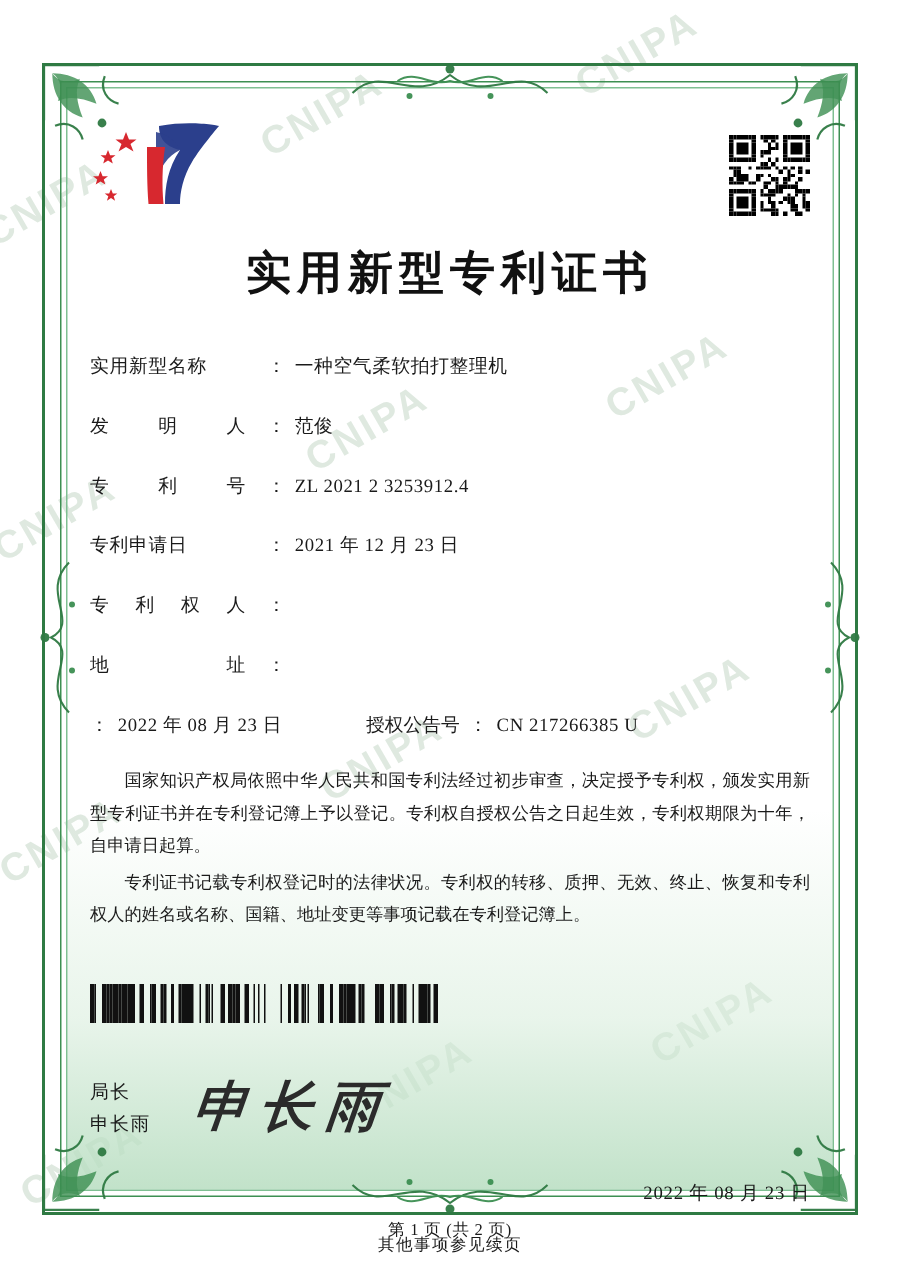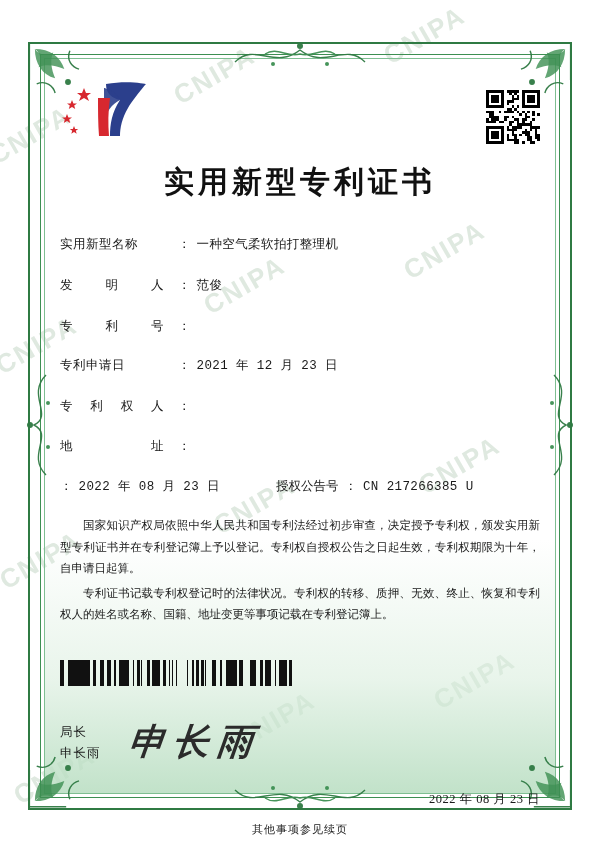--- a/index.html
+++ b/index.html
@@ -162,21 +162,21 @@
     letter-spacing: 0.5px;
   }
   .flabel.spread {
     display: flex;
     justify-content: space-between;
     width: 104px;
     flex: 0 0 104px;
     padding-right: 14px;
   }
   .fcolon { margin: 0 6px 0 0; }
-  .fvalue { letter-spacing: 0.4px; font-family: Liberation Mono, monospace; }
+  .fvalue { letter-spacing: 0.4px; }
 
   .frow.dual { justify-content: flex-start; }
   .gap-2 { display: inline-block; width: 56px; }
 
   .paragraphs {
     margin-top: 16px;
     font-size: 11.5px;
     line-height: 1.85;
     text-align: justify;
   }
@@ -833,20 +833,21 @@
         <span class="fvalue">范俊</span>
       </div>
 
       <div class="frow">
         <span class="flabel spread">
           <span>专</span>
             <span>利</span>
             <span>号</span>
         </span>
         <span class="fcolon">：</span>
+        <span class="fvalue">ZL 2021 2 3253912.4</span>
       </div>
 
       <div class="frow">
         <span class="flabel">专利申请日</span>
         <span class="fcolon">：</span>
         <span class="fvalue">2021 年 12 月 23 日</span>
       </div>
 
       <div class="frow">
         <span class="flabel spread">
@@ -1004,16 +1005,17 @@
 
     <div class="sigrow">
       <div class="sig-labels">
         <div>局长</div>
         <div>申长雨</div>
       </div>
       <div class="sig-script">申长雨</div>
       <div class="issue-date">2022 年 08 月 23 日</div>
     </div>
 
+    <div class="page-no">第 1 页 (共 2 页)</div>
   </div>
 
   <div class="footnote">其他事项参见续页</div>
 </div>
 
 </body></html>

